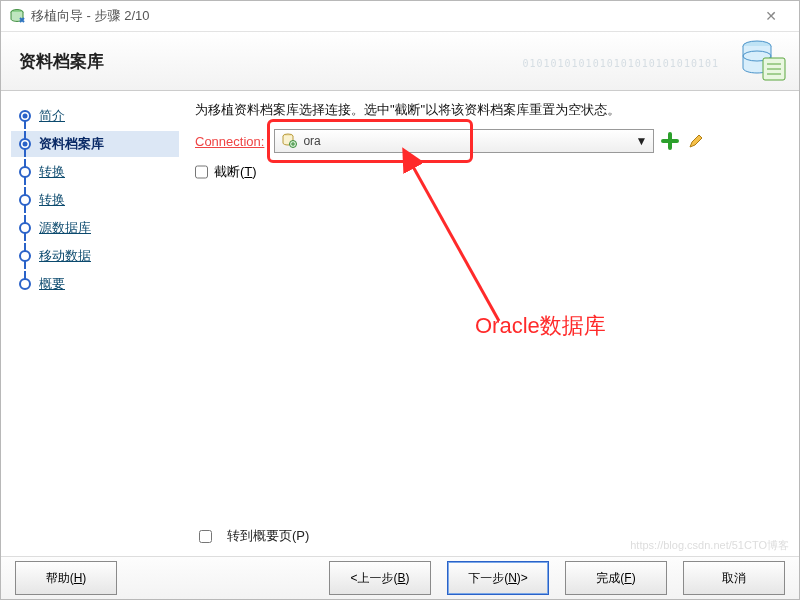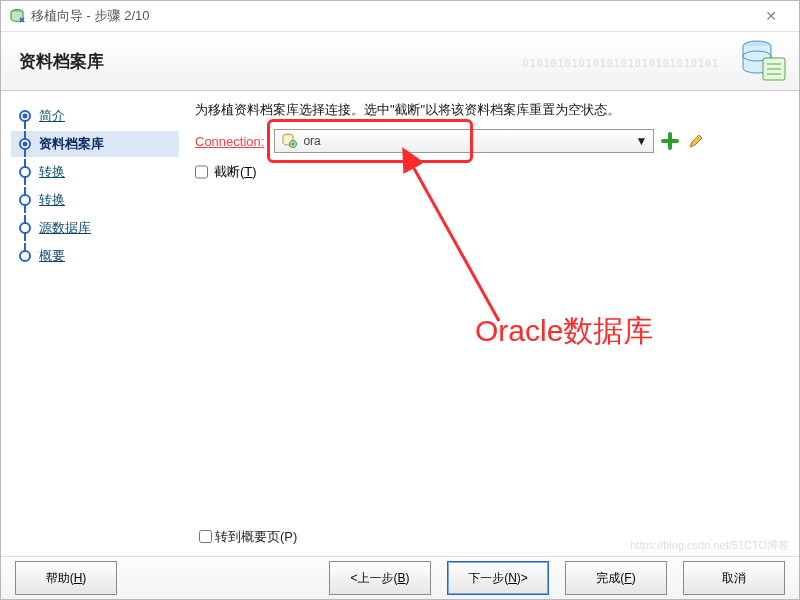--- a/index.html
+++ b/index.html
@@ -27,25 +27,25 @@
   .conn-label{font-family:Liberation Sans, sans-serif;font-size:13px;text-decoration:underline;color:#ef4444;margin-right:4px}
   .conn-select{flex:0 0 380px;height:24px;border:1px solid #999;background:linear-gradient(#fff,#efefef);display:flex;align-items:center;padding:4px 6px;box-sizing:border-box;position:relative}
   .conn-select .db-icon{margin-right:6px}
   .conn-select .conn-val{font-size:12px;color:#444}
   .conn-caret{margin-left:auto;color:#222}
   .add-btn,.edit-btn{width:20px;height:20px;display:flex;align-items:center;justify-content:center;cursor:pointer}
   .checkbox-row{display:flex;gap:6px;margin-top:4px;font-size:13px}
   .checkbox-row input{margin:0}
   .checkbox-row label{color:#000}
   .checkbox-row .mn{text-decoration:underline}
-  .goto-row{position:absolute;bottom:10px;left:16px;display:flex;align-items:center;gap:0;font-size:13px}
+  .goto-row{position:absolute;bottom:10px;left:16px;display:flex;align-items:flex-start;gap:12px;font-size:13px}
   
   .red-box{position:absolute;border:3px solid #ff2a2a;border-radius:6px;pointer-events:none}
   .arrow-svg{position:absolute;pointer-events:none}
-  .ann-label{position:absolute;color:#ff2a2a;font-size:30px;pointer-events:none}
+  .ann-label{position:absolute;color:#ff2a2a;font-size:22px;pointer-events:none}
   
   .footer{height:42px;border-top:1px solid #ddd;background:linear-gradient(#fdfdfd,#f3f3f3);display:flex;align-items:center;padding:0 14px;gap:16px}
   .footer .spacer{flex:1}
   .btn{min-width:102px;height:16px;border:1px solid #8a8a8a;background:linear-gradient(#fefefe,#e6e6e6);font-size:12px;cursor:pointer;display:flex;align-items:center;justify-content:center;padding:16px 8px}
   .btn.default{border:1px solid #2a62c8;box-shadow:0 0 0 1px #7aa7e8 inset}
   .btn .mn{text-decoration:underline}
   .watermark{position:absolute;right:10px;bottom:46px;color:#ddd;font-size:11px;pointer-events:none}
 </style>
 </head>
 <body>
@@ -127,20 +127,30 @@
           </li>
           <li>
             <span class="node">
               <svg width="18" height="26" viewBox="0 0 18 26">
                 <line x1="9" y1="0" x2="9" y2="9" stroke="#2a62c8" stroke-width="2"></line>
                 <line x1="9" y1="17" x2="9" y2="26" stroke="#2a62c8" stroke-width="2"></line>
                 <circle cx="9" cy="13" r="5" fill="#fff" stroke="#2a62c8" stroke-width="2"></circle>
               </svg>
             </span>
             <span class="label">源数据库</span>
+          </li>
+          <li>
+            <span class="node">
+              <svg width="18" height="26" viewBox="0 0 18 26">
+                <line x1="9" y1="0" x2="9" y2="9" stroke="#2a62c8" stroke-width="2"></line>
+                <line x1="9" y1="17" x2="9" y2="26" stroke="#2a62c8" stroke-width="2"></line>
+                <circle cx="9" cy="13" r="5" fill="#fff" stroke="#2a62c8" stroke-width="2"></circle>
+              </svg>
+            </span>
+            <span class="label">移动数据</span>
           </li>
           <li>
             <span class="node">
               <svg width="18" height="26" viewBox="0 0 18 26">
                 <line x1="9" y1="0" x2="9" y2="9" stroke="#2a62c8" stroke-width="2"></line>
                 <circle cx="9" cy="13" r="5" fill="#fff" stroke="#2a62c8" stroke-width="2"></circle>
               </svg>
             </span>
             <span class="label">概要</span>
           </li>

